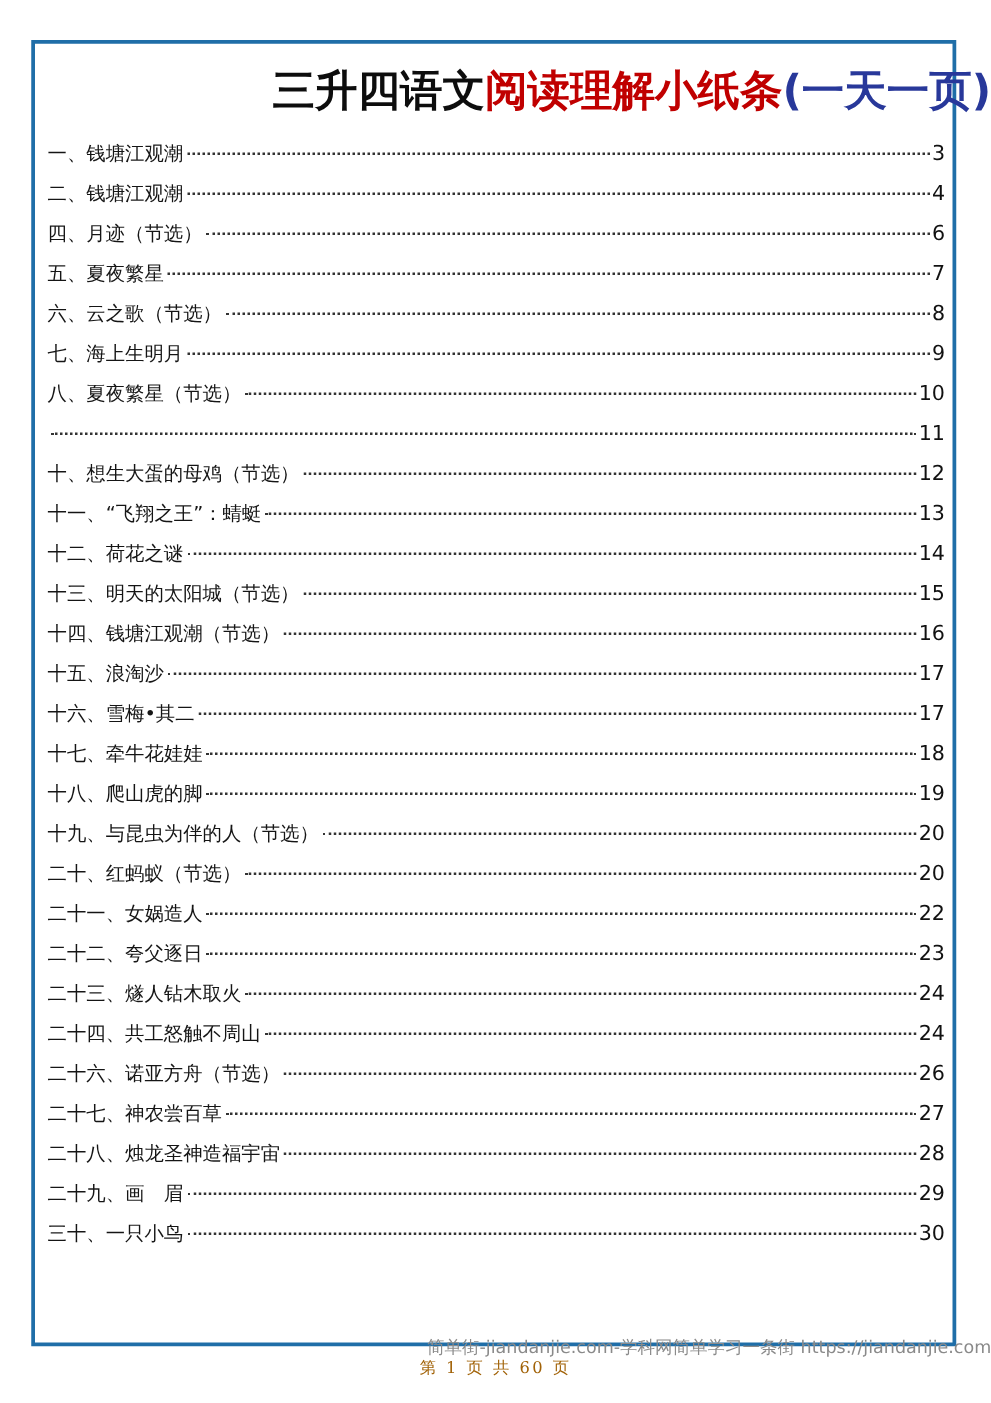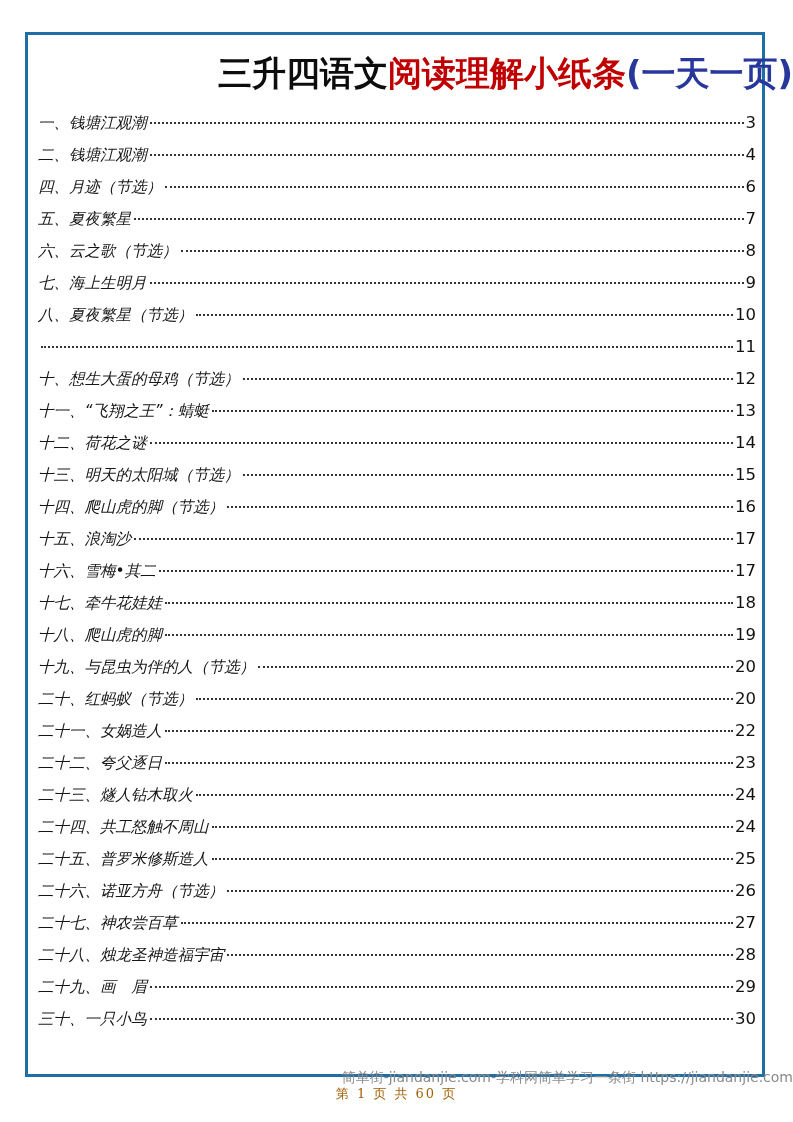--- a/index.html
+++ b/index.html
@@ -8,21 +8,21 @@
   .frame { position: absolute; left: 25px; top: 32px; width: 740px; height: 1045px;
            border: 3px solid #1f6ea8; box-sizing: border-box; }
   .title { position: absolute; left: 0; right: 0; top: 50px; text-align: right;
            font-size: 34px; font-weight: bold; letter-spacing: 0px; line-height: 46px;
            font-family: "DejaVu Sans", sans-serif; }
   .title .t-black { color: #0d0d0d; }
   .title .t-red { color: #c00000; }
   .title .t-blue { color: #28389a; }
   .toc { position: absolute; left: 38px; top: 108px; width: 718px; margin: 0; padding: 0; list-style: none; }
   .toc li { display: flex; align-items: baseline; height: 32px; line-height: 30px; font-size: 15.5px; }
-  .toc .label { white-space: pre; flex: 0 0 auto; color: #151515; font-style: italic; }
+  .toc .label { white-space: pre; flex: 0 0 auto; color: #151515; }
   .toc .leader { flex: 1 1 auto; border-bottom: 2px dotted #333; margin: 0 2px 0 3px; height: 1px; position: relative; top: -4px; min-width: 20px; }
   .toc .page { flex: 0 0 auto; font-family: "DejaVu Sans", sans-serif; font-size: 16.5px; color: #111; }
   .watermark { position: absolute; left: 0; right: 0; top: 1069px; text-align: right; font-size: 14px; color: #8a8a8a;
                font-family: "DejaVu Sans", sans-serif; }
   .pager { position: absolute; left: 0; right: 0; top: 1085px; text-align: center; font-size: 13px; color: #a16207;
            font-family: "DejaVu Serif", serif; letter-spacing: 2px; }
 </style>
 </head>
 <body>
 
@@ -86,21 +86,21 @@
       <span class="label">十二、荷花之谜</span>
       <span class="leader"></span>
       <span class="page">14</span>
     </li>
   <li>
       <span class="label">十三、明天的太阳城（节选）</span>
       <span class="leader"></span>
       <span class="page">15</span>
     </li>
   <li>
-      <span class="label">十四、爬山虎的脚（节选）</span>
+      <span class="label">十四、钱塘江观潮（节选）</span>
       <span class="leader"></span>
       <span class="page">16</span>
     </li>
   <li>
       <span class="label">十五、浪淘沙</span>
       <span class="leader"></span>
       <span class="page">17</span>
     </li>
   <li>
       <span class="label">十六、雪梅•其二</span>
@@ -141,25 +141,20 @@
       <span class="label">二十三、燧人钻木取火</span>
       <span class="leader"></span>
       <span class="page">24</span>
     </li>
   <li>
       <span class="label">二十四、共工怒触不周山</span>
       <span class="leader"></span>
       <span class="page">24</span>
     </li>
   <li>
-      <span class="label">二十五、普罗米修斯造人</span>
-      <span class="leader"></span>
-      <span class="page">25</span>
-    </li>
-  <li>
       <span class="label">二十六、诺亚方舟（节选）</span>
       <span class="leader"></span>
       <span class="page">26</span>
     </li>
   <li>
       <span class="label">二十七、神农尝百草</span>
       <span class="leader"></span>
       <span class="page">27</span>
     </li>
   <li>

